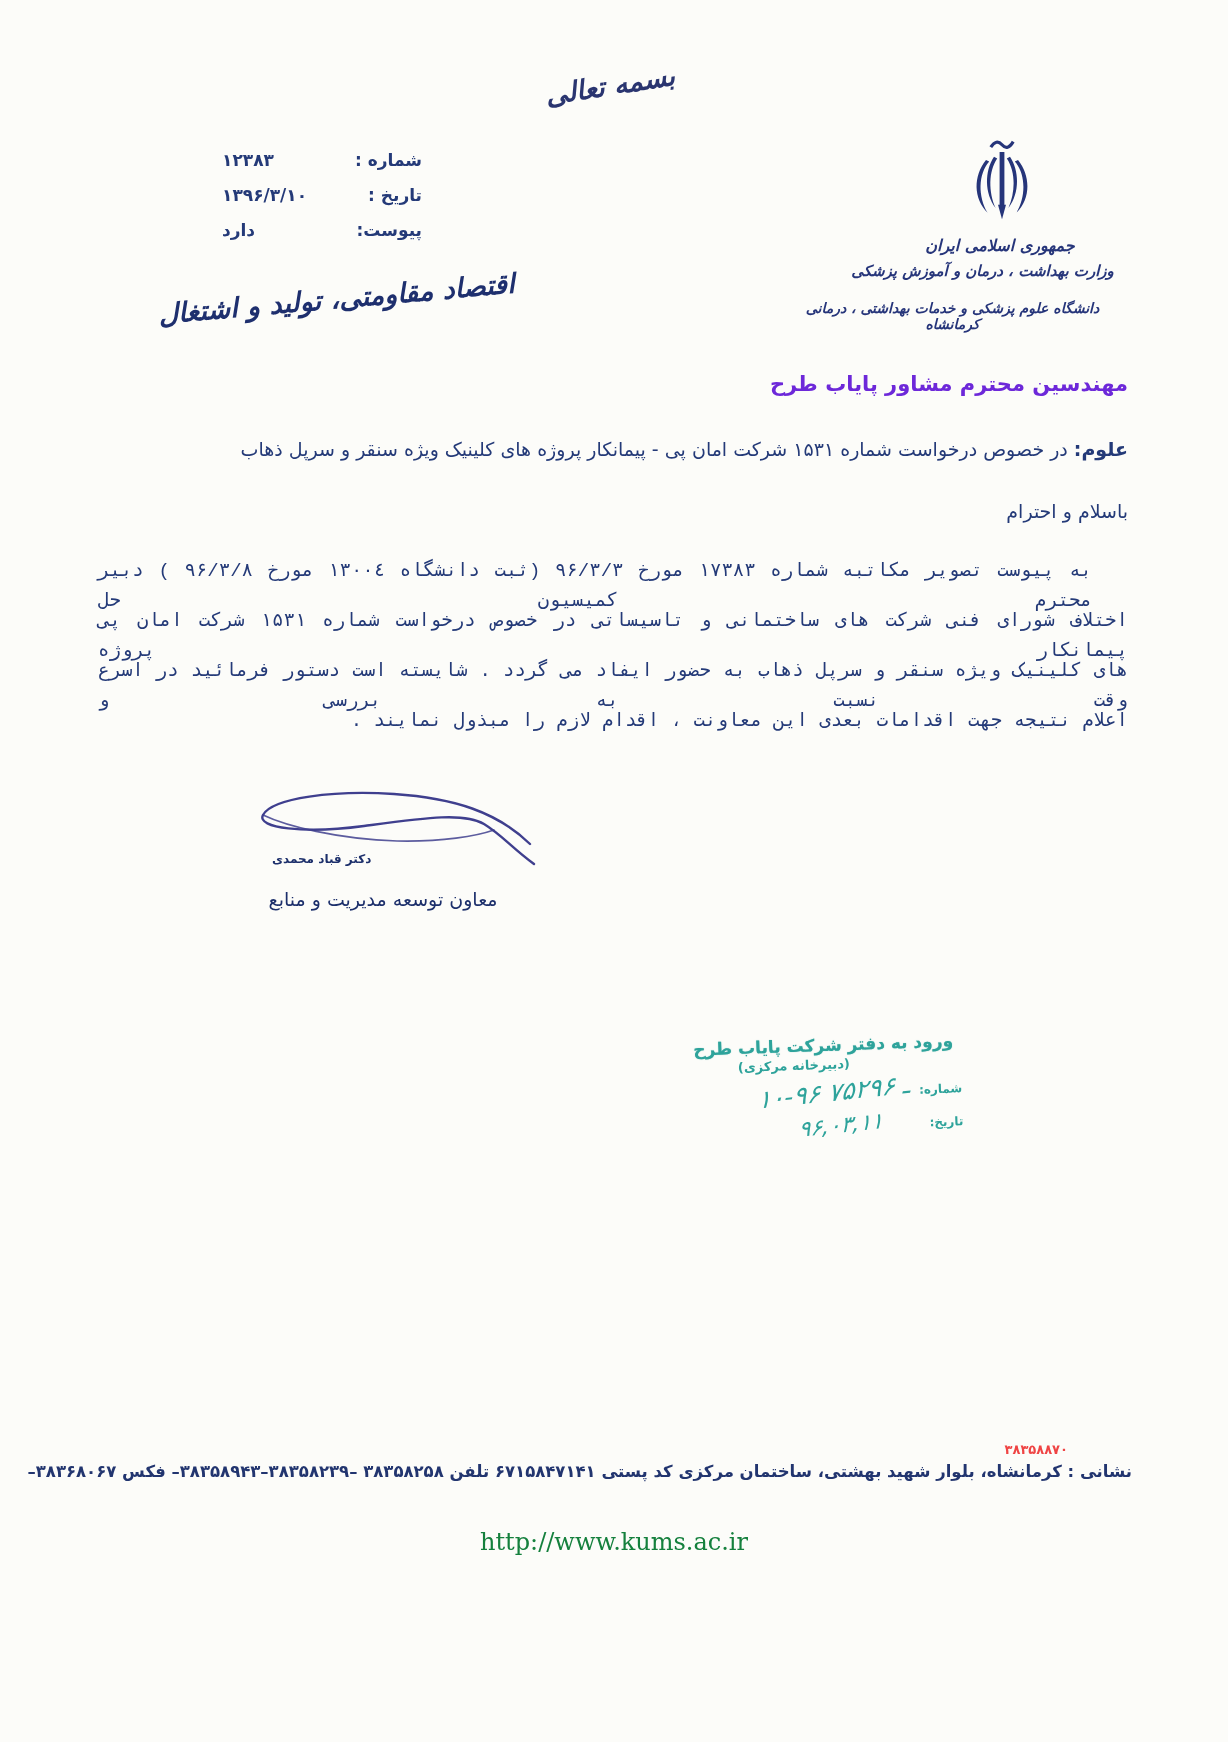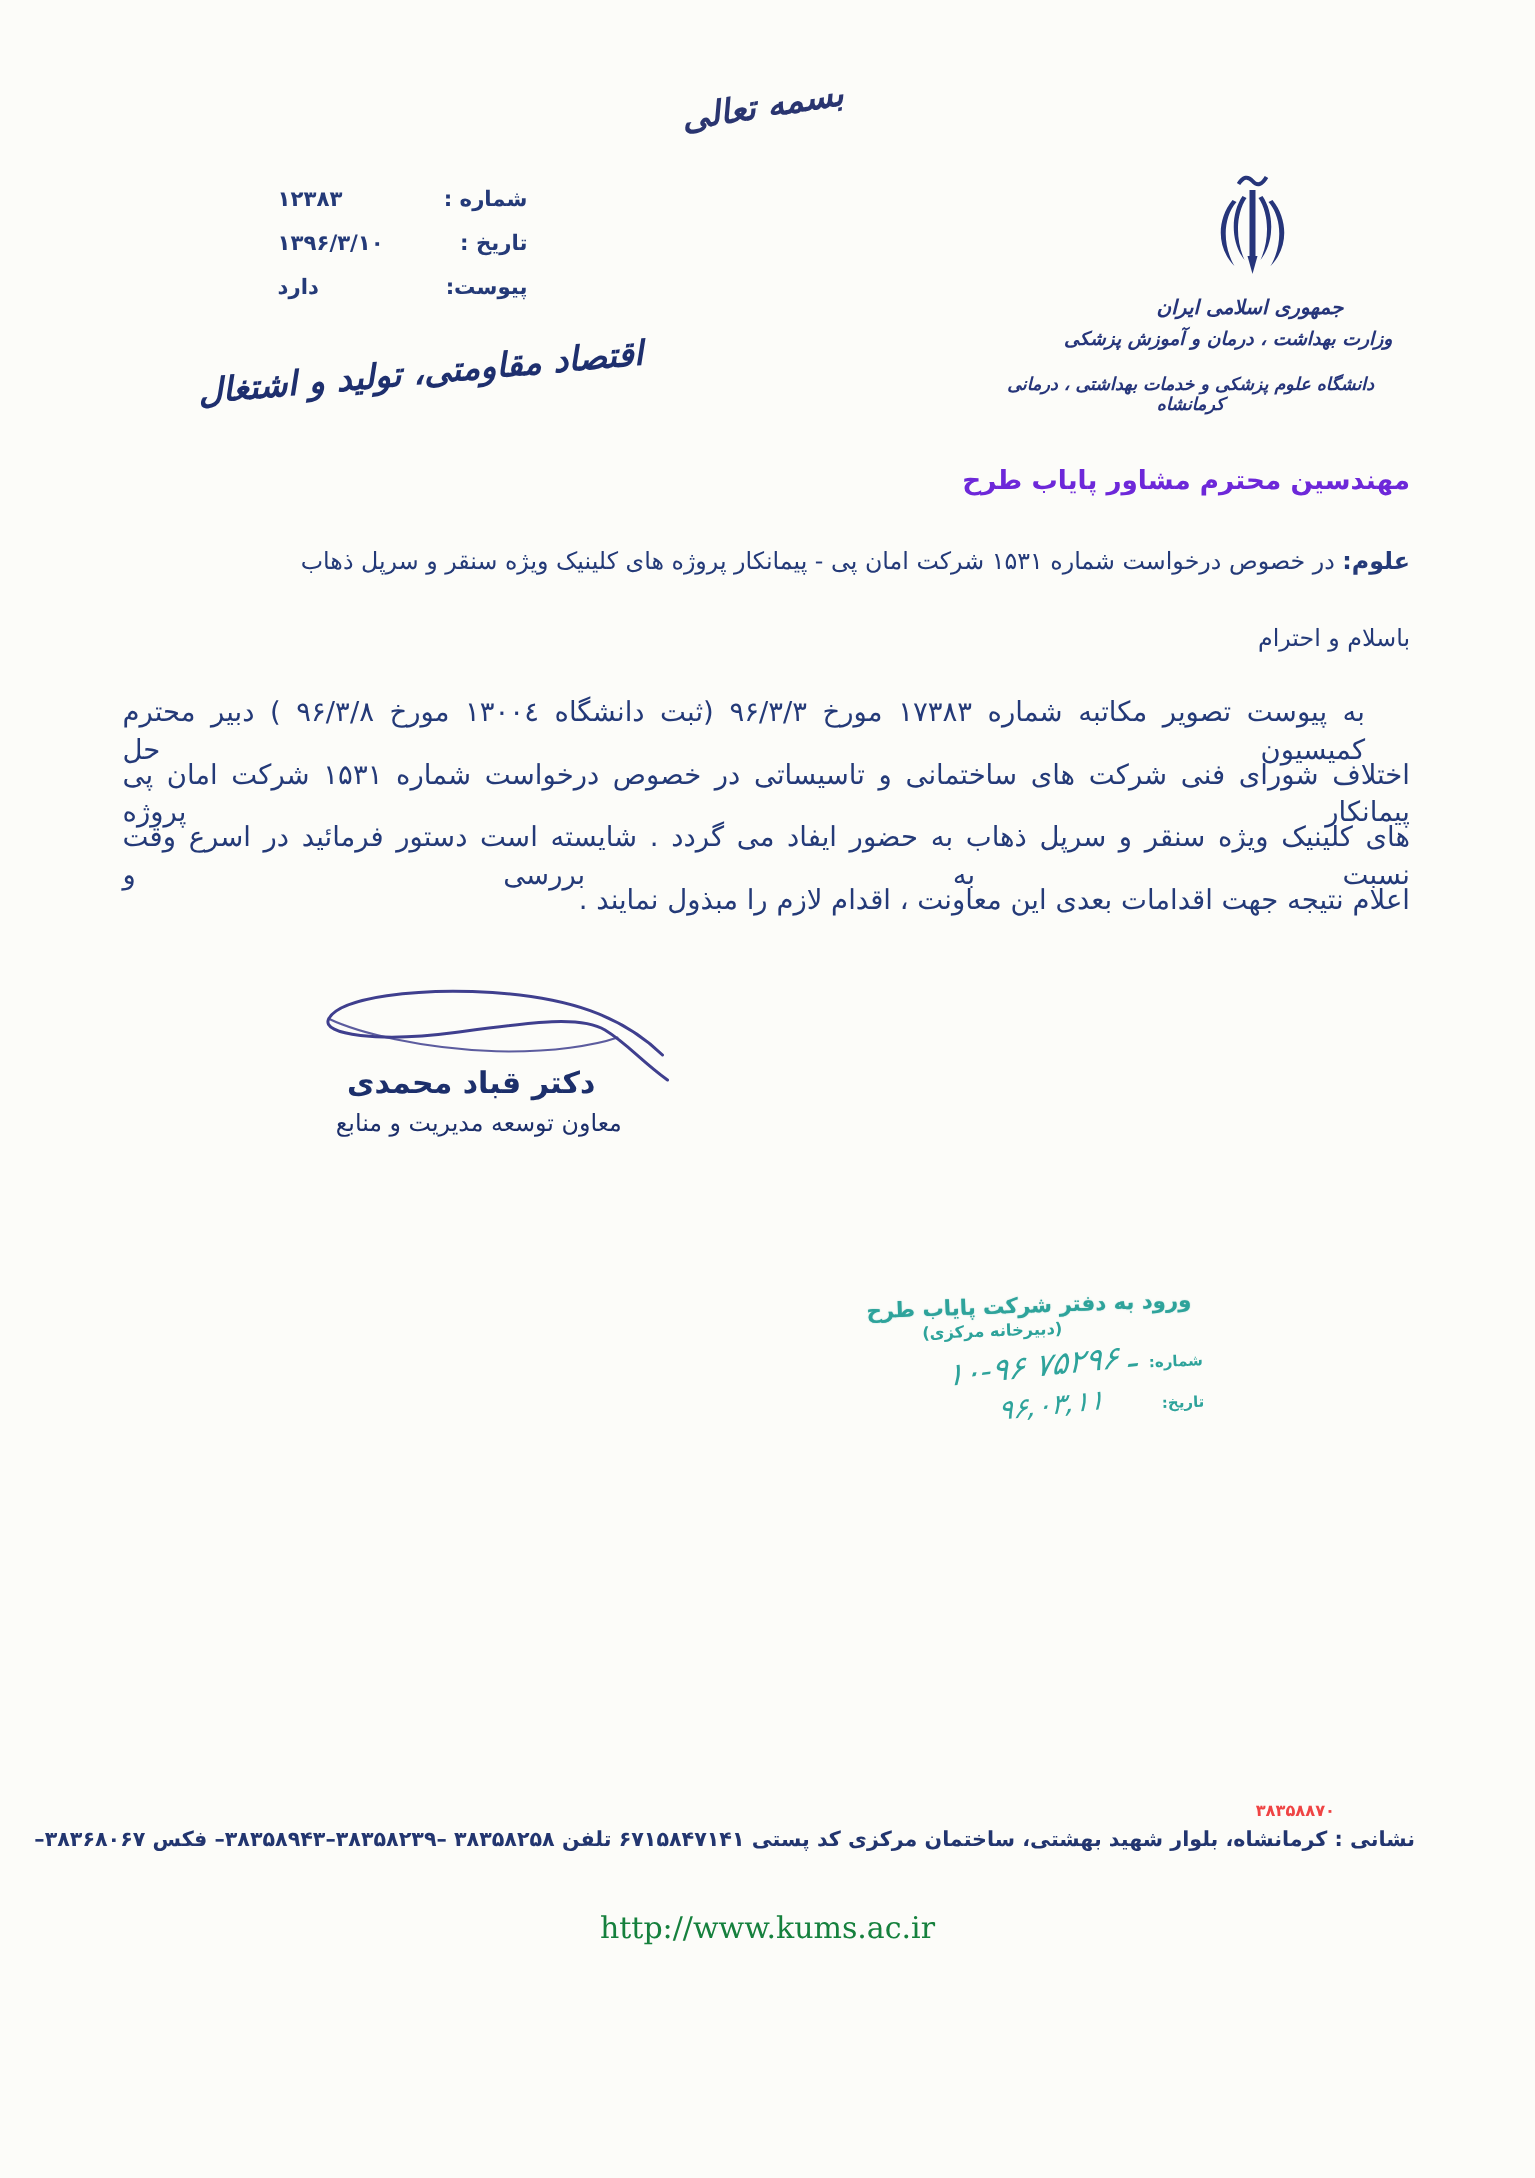--- a/index.html
+++ b/index.html
@@ -40,30 +40,30 @@
     font-size:27px;font-weight:bold;font-style:italic;
     color:#1e2f6e;text-align:center;
     transform:rotate(-5deg);
     white-space:nowrap;
   }
   
   .recipient{top:372px;right:100px;font-size:21px;font-weight:bold;color:#6d28d9;}
   .subject{top:438px;right:100px;left:96px;font-size:19px;white-space:nowrap;}
   .subject .subject-label{font-weight:bold;margin-left:6px;}
   .salutation{top:500px;right:100px;font-size:19px;}
-  .body-line{right:100px;left:98px;font-size:22px;line-height:30px;}
+  .body-line{right:100px;left:98px;font-size:19px;line-height:30px;font-family:Liberation Mono, monospace;}
   .just{text-align:justify;text-align-last:justify;}
   .line0{top:556px;padding-right:36px;}
   .line1{top:606px;}
   .line2{top:656px;}
   .line3{top:706px;text-align:right;}
   
   .sign-scribble{top:782px;left:242px;width:300px;height:90px;}
-  .sign-name{top:852px;left:272px;width:210px;text-align:center;
-    font-size:24px;font-weight:bold;color:#1c2f6b;}
+  .sign-name{top:852px;left:272px;width:210px;text-align:left;
+    font-size:12px;font-weight:bold;color:#1c2f6b;}
   .sign-title{top:888px;left:258px;width:250px;text-align:center;
     font-size:19px;font-weight:normal;color:#1c2f6b;}
   
   .stamp{
     top:1035px;left:688px;width:275px;height:155px;
     color:#2ea39b;
     transform:rotate(-2deg);
   }
   .stamp-line1{font-size:17px;font-weight:bold;text-align:center;white-space:nowrap;
     text-shadow:0 0 1px rgba(46,163,155,.6);}

